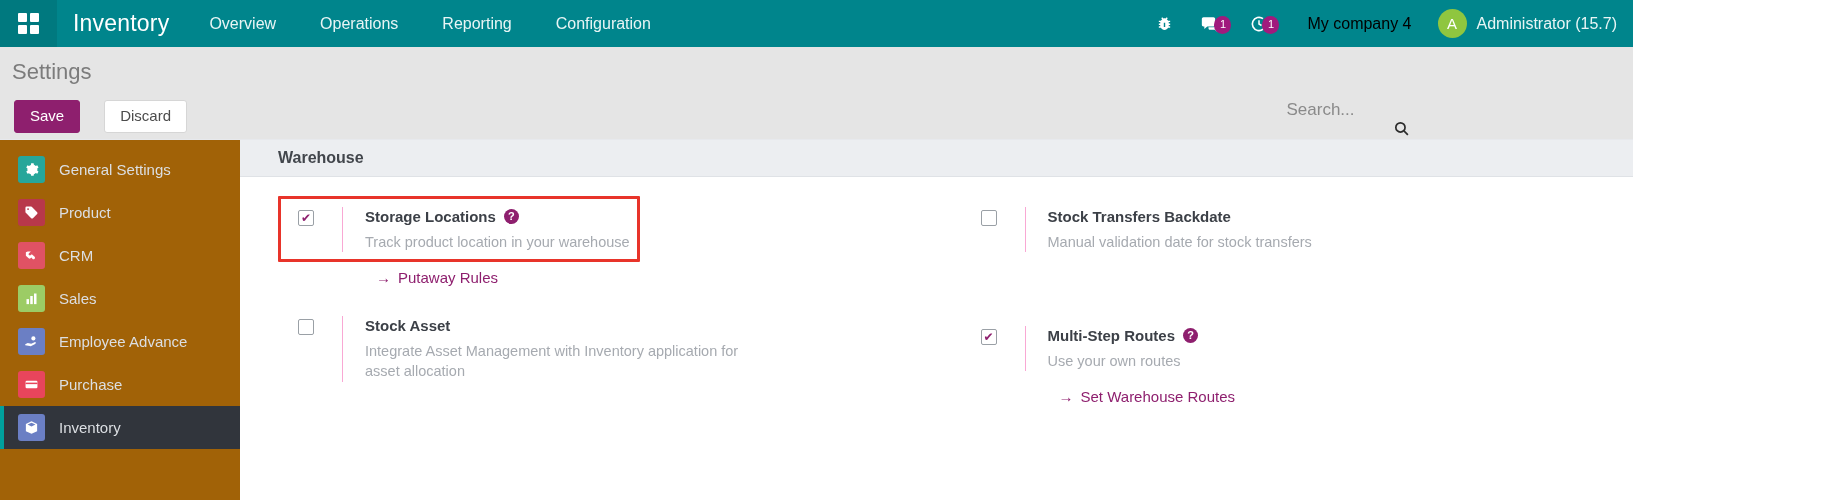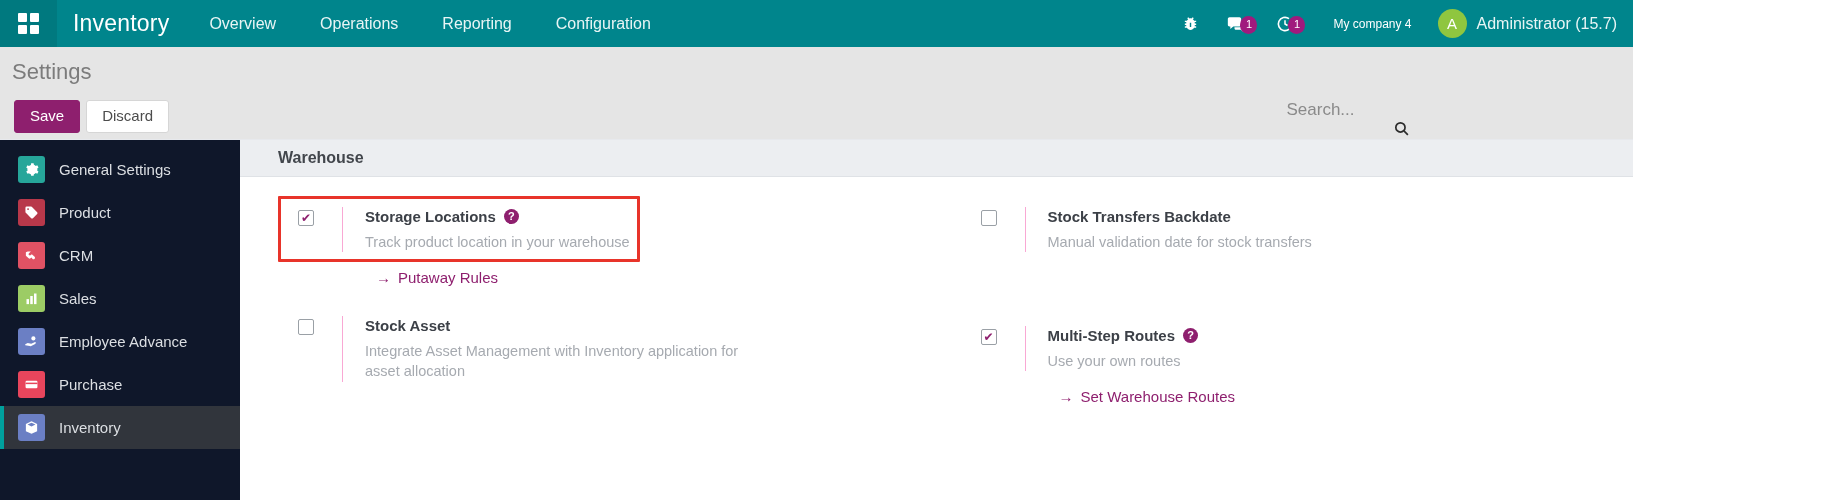--- a/index.html
+++ b/index.html
@@ -34,21 +34,21 @@
     font-size: 16px; color: #e8f5f5; cursor: pointer; white-space: nowrap;
   }
   .nav-right { margin-left: auto; display: flex; align-items: center; height: 47px; padding-right: 16px; }
   .nav-icon { position: relative; padding: 0 14px; cursor: pointer; display: flex; align-items: center; }
   .badge {
     position: absolute; top: 2px; right: 4px;
     background: #a01a7d; color: #fff; font-size: 11px; line-height: 1;
     border-radius: 9px; padding: 3px 5px 4px; min-width: 17px; text-align: center;
     font-weight: 500;
   }
-  .company-name { font-size: 12px; color: #ffffff; padding: 0 20px 0 24px; cursor: pointer; white-space: nowrap; }
+  .company-name { font-size: 16px; color: #000000; padding: 0 20px 0 24px; cursor: pointer; white-space: nowrap; }
   .user-area { display: flex; align-items: center; cursor: pointer; padding-left: 6px; }
   .avatar {
     width: 29px; height: 29px; border-radius: 50%;
     background: #8fc63f; color: #ffffff;
     display: flex; align-items: center; justify-content: center;
     font-size: 15px; margin-right: 10px;
   }
   .user-name { font-size: 16px; color: #e8f5f5; white-space: nowrap; }
 
   
@@ -59,41 +59,41 @@
   .cp-title {
     position: absolute; left: 12px; top: 12px;
     font-size: 22px; color: #7c7c7c; font-weight: 400;
   }
   .cp-buttons { position: absolute; left: 14px; top: 53px; display: flex; }
   .btn {
     font-size: 15px; padding: 6px 15px 7px; cursor: pointer;
     border-radius: 3px; line-height: 1.2;
   }
   .btn-save { background: #8e1f6e; color: #ffffff; border: 1px solid #8e1f6e; }
-  .btn-discard { background: #ffffff; color: #4c4c4c; border: 1px solid #d6d6d6; margin-left: 6px; }
+  .btn-discard { background: #ffffff; color: #4c4c4c; border: 1px solid #d6d6d6; margin-left: 24px; }
 
   .searchbar {
     position: absolute; right: 16px; top: 53px; width: 440px;
     border-bottom: 1px solid #8e1f6e;
     display: flex; align-items: center; padding-bottom: 5px; flex-direction: column;
   }
   .search-input {
     flex: 1; border: none; outline: none; background: transparent;
     font-size: 17px; color: #2b2b2b; font-family: "Liberation Sans", sans-serif;
     padding: 0 2px;
   }
   .search-input::placeholder { color: #8a8a8a; }
   .search-icon { color: #2b2b2b; font-size: 17px; padding-left: 8px; }
 
   
   .body-wrap { display: flex; height: 360px; }
 
   
   .sidebar {
-    width: 240px; background: #0f172a; flex: 0 0 240px;
+    width: 240px; background: #a16207; flex: 0 0 240px;
     padding-top: 8px; overflow: hidden;
   }
   .side-item {
     display: flex; align-items: center; height: 43px;
     padding-left: 14px; cursor: pointer; position: relative;
     border-left: 4px solid transparent;
   }
   .side-item.active { background: #31353c; border-left: 4px solid #00a09d; }
   .side-ico {
     width: 27px; height: 27px; border-radius: 3px; flex: 0 0 27px;

